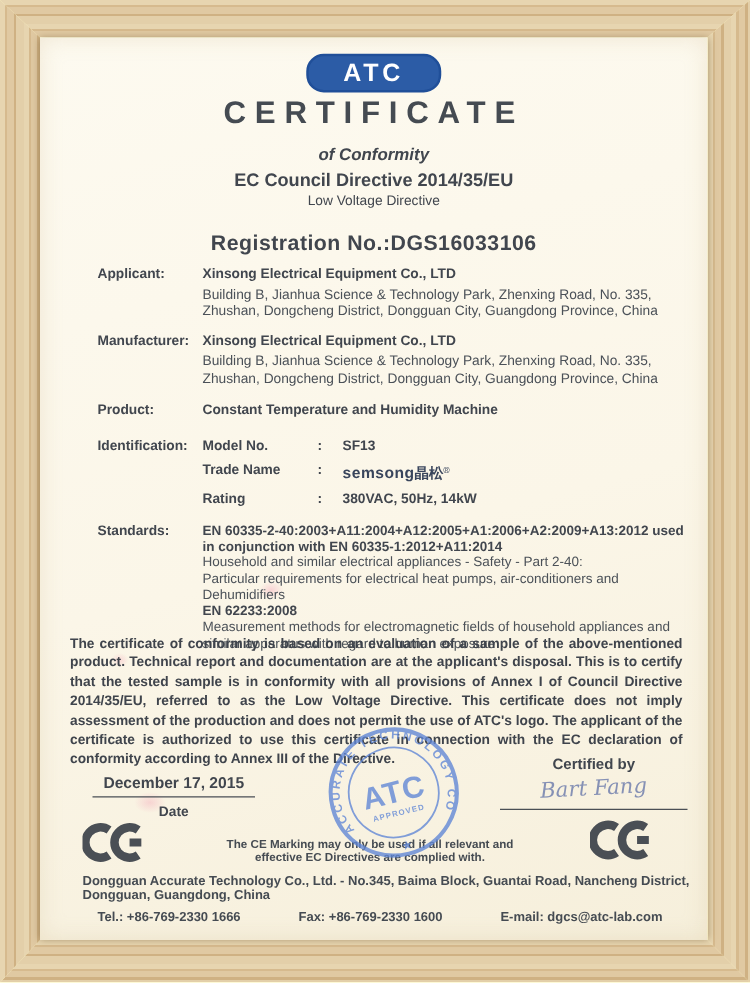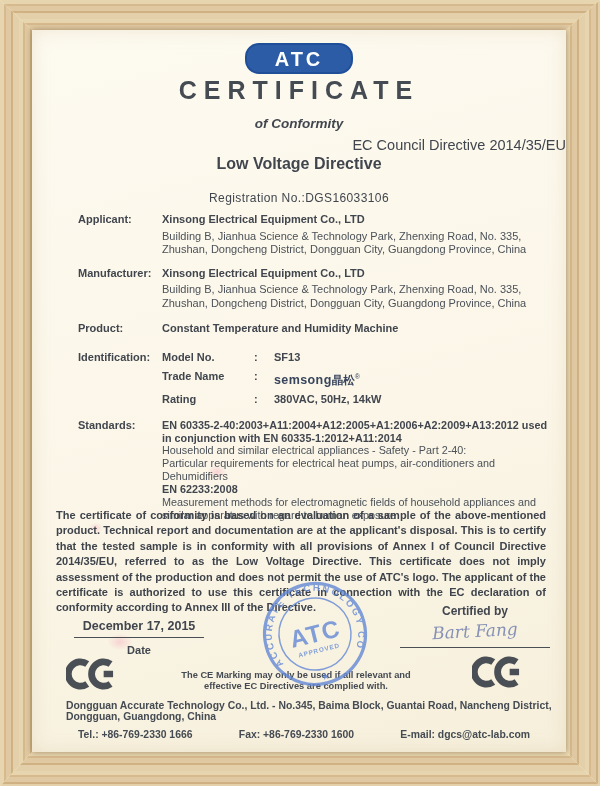--- a/index.html
+++ b/index.html
@@ -29,23 +29,23 @@
 
   .center{text-align:center;}
   b,.bold{font-weight:bold;}
 
   
   .atc-pill{margin:13px auto 0;width:104px;height:27px;border-radius:14px;
     background:#2c5ca6;border:2px solid #204f99;display:flex;align-items:center;justify-content:center;}
   .atc-pill span{color:#fff;font-weight:bold;font-size:20px;letter-spacing:3px;line-height:1;}
   .cert-title{margin-top:2px;font-size:25px;font-weight:bold;letter-spacing:7px;color:#454b52;}
   .of-conf{margin-top:11px;font-size:13.5px;font-weight:bold;font-style:italic;}
-  .directive1{margin-top:6px;font-size:14.5px;font-weight:normal;text-align:right;}
-  .directive2{margin-top:2px;font-size:16px;font-weight:bold;}
-  .registration{margin-top:18px;font-size:12px;font-weight:normal;letter-spacing:.4px;}
+  .directive1{margin-top:6px;font-size:14.5px;font-weight:bold;}
+  .directive2{margin-top:2px;font-size:11px;font-weight:normal;}
+  .registration{margin-top:18px;font-size:17px;font-weight:bold;letter-spacing:.4px;}
 
   
   .row{display:flex;padding-left:46px;font-size:11px;line-height:13.5px;}
   .row .lbl{width:84px;flex:none;font-weight:bold;}
   .row .val{width:392px;}
   .row .name{font-weight:bold;margin-bottom:3px;}
   .row .addr{color:#4b5158;}
   .mt6{margin-top:6px}.mt8{margin-top:8px}.mt10{margin-top:10px}.mt12{margin-top:12px}
 
   .id-row{display:flex;margin-bottom:6px;}

